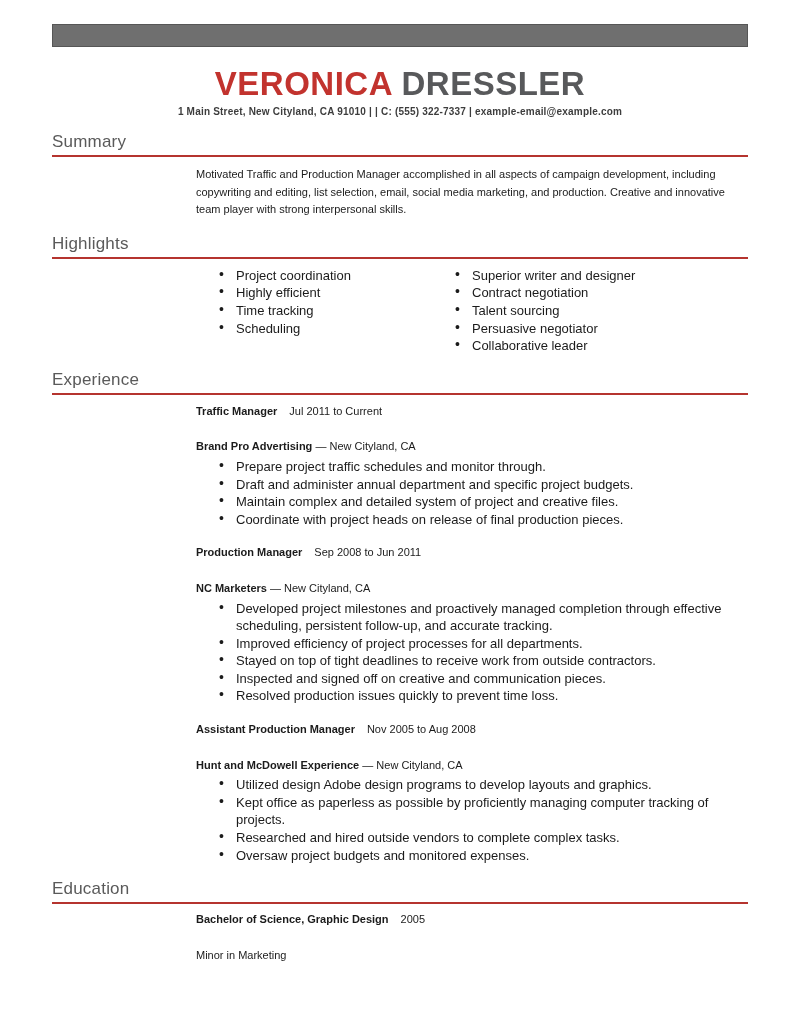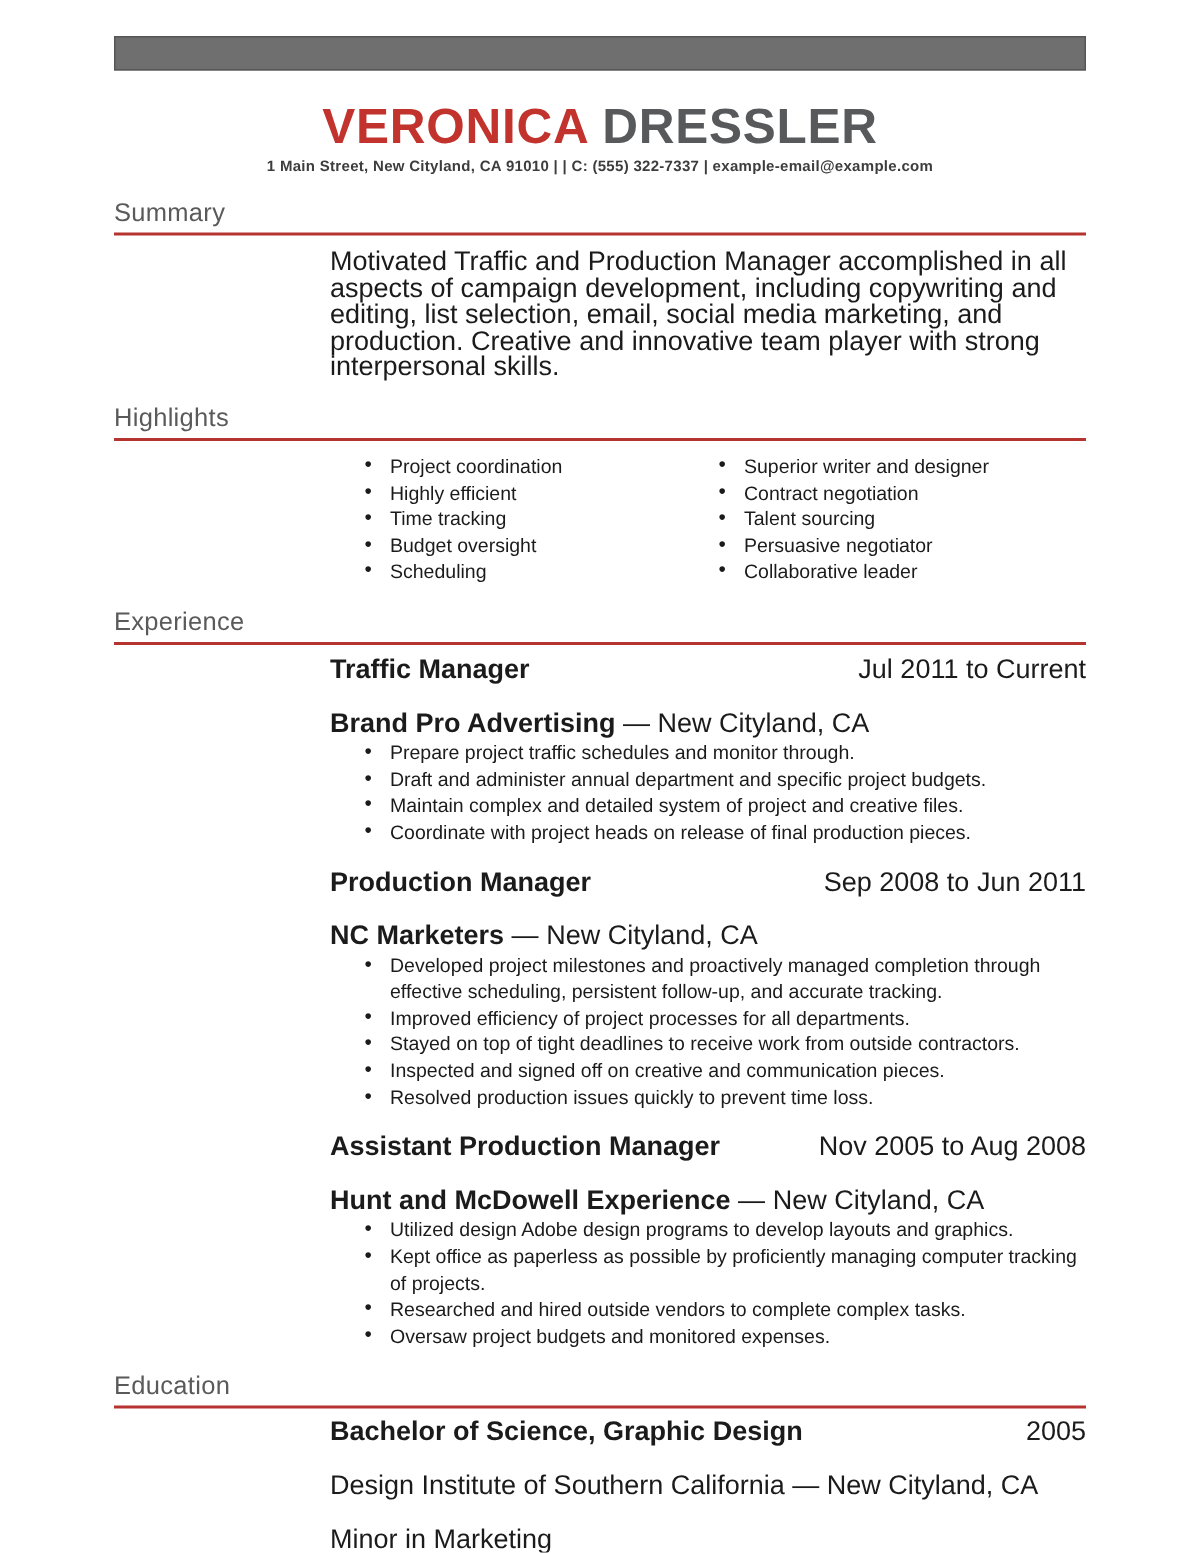--- a/index.html
+++ b/index.html
@@ -4,21 +4,21 @@
 <style>
   * { box-sizing: border-box; }
   html, body { margin: 0; padding: 0; }
   body {
     width: 800px; height: 1035px;
     background: #ffffff;
     font-family: "Liberation Sans", "DejaVu Sans", sans-serif;
     color: var(--body_text, #1b1b1b);
     -webkit-font-smoothing: antialiased;
   }
-  .page { padding: 0 76px; }
+  .page { padding: 0 52px; }
 
   .topbar {
     margin-top: 24px;
     height: 23px;
     background: var(--bar_gray, #6f6f6f);
     border: 1px solid var(--bar_border, #565656);
   }
 
   .name {
     margin-top: 19px;
@@ -44,21 +44,21 @@
   .section-heading {
     font-size: 17px;
     line-height: 21px;
     color: var(--heading_gray, #5a5a5a);
     padding-bottom: 3px;
     border-bottom: 2px solid var(--accent_red, #b5342f);
     letter-spacing: 0.2px;
   }
   .content { margin-left: 144px; }
 
-  .body-text { font-size: 18px; line-height: 17.6px; }
+  .body-text { font-size: 11px; line-height: 17.6px; }
 
   .summary-text { margin-top: 9px; }
 
   .hl-cols { display: flex; margin-top: 8px; }
   .hl-col-1 { width: 236px; flex: 0 0 236px; }
   .hl-col-2 { flex: 1; }
 
   ul.bullets { list-style: none; margin: 0; padding: 0 0 0 22px; }
   ul.bullets li {
     position: relative;
@@ -68,21 +68,21 @@
   }
   ul.bullets li::before {
     content: "\2022";
     position: absolute;
     left: 1px; top: -1px;
     font-size: 14px;
   }
 
   .job { margin-top: 8px; margin-bottom: 16px; }
   .job:last-child { margin-bottom: 0; }
-  .row-split { display: flex; justify-content: space-between; align-items: baseline; }
+  .row-split { display: flex; justify-content: flex-start; align-items: baseline; gap: 12px; }
   .job-title, .company, .degree { font-weight: 700; }
   .subline { margin-top: 18px; }
   .job ul.bullets { margin-top: 2px; }
 
   .edu-block { margin-top: 7px; }
 </style>
 </head>
 <body>
 
 <div class="page">
@@ -104,21 +104,20 @@
   </div>
 
   <div class="section">
     <div class="section-heading">Highlights</div>
     <div class="content">
       <div class="hl-cols">
         <ul class="bullets hl-col-1">
           <li>Project coordination</li>
           <li>Highly efficient</li>
           <li>Time tracking</li>
-          <li>Budget oversight</li>
           <li>Scheduling</li>
         </ul>
         <ul class="bullets hl-col-2">
           <li>Superior writer and designer</li>
           <li>Contract negotiation</li>
           <li>Talent sourcing</li>
           <li>Persuasive negotiator</li>
           <li>Collaborative leader</li>
         </ul>
       </div>
@@ -187,22 +186,17 @@
     </div>
   </div>
 
   <div class="section">
     <div class="section-heading">Education</div>
     <div class="content edu-block">
       <div class="row-split body-text">
         <span class="degree">Bachelor of Science, Graphic Design</span>
         <span>2005</span>
       </div>
-      <div class="body-text subline">
-        <span>Design Institute of Southern California</span>
-        <span>—</span>
-        <span>New Cityland, CA</span>
-      </div>
       <div class="body-text subline">Minor in Marketing</div>
     </div>
   </div>
 
 </div>
 
 </body></html>

